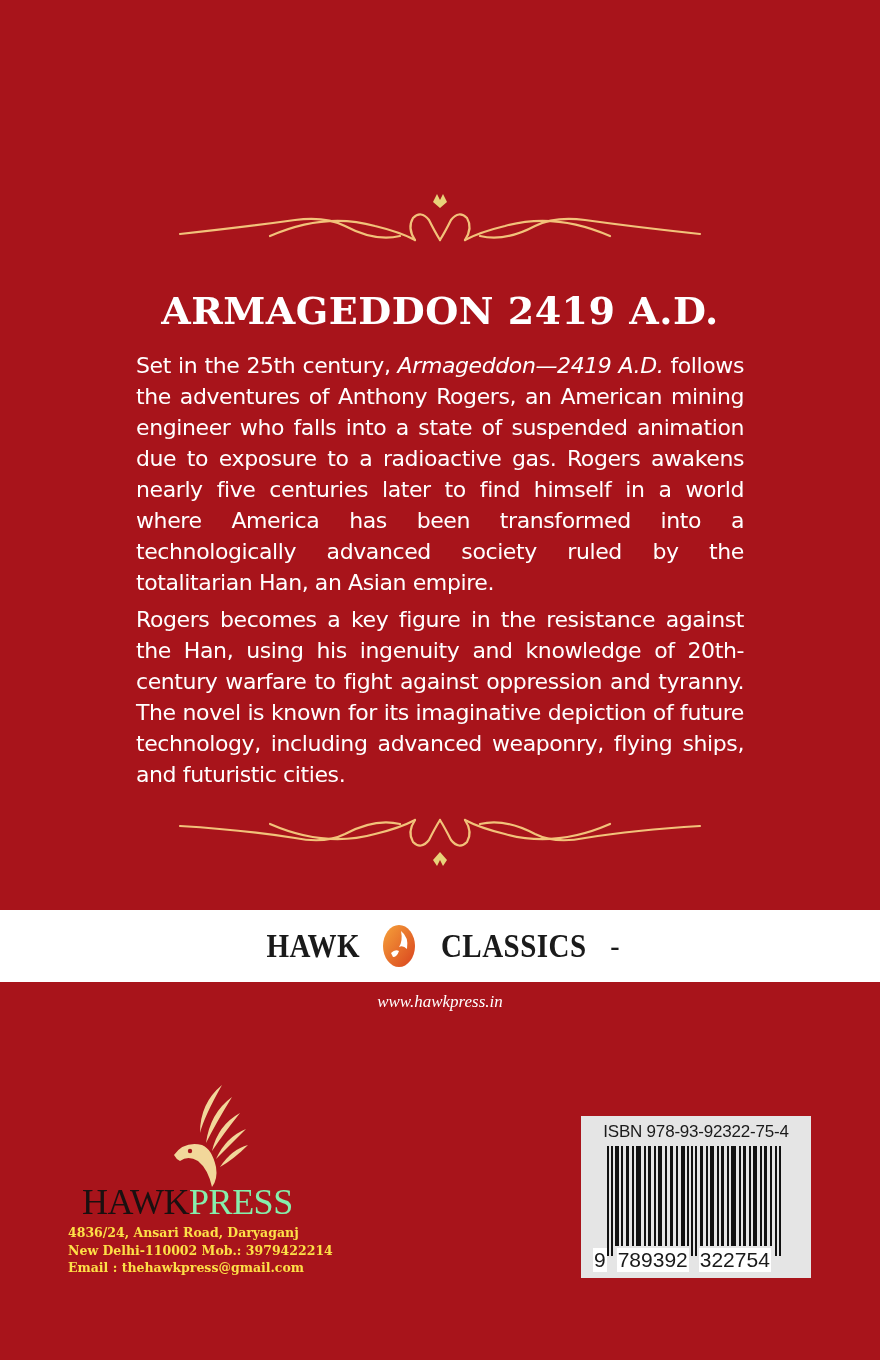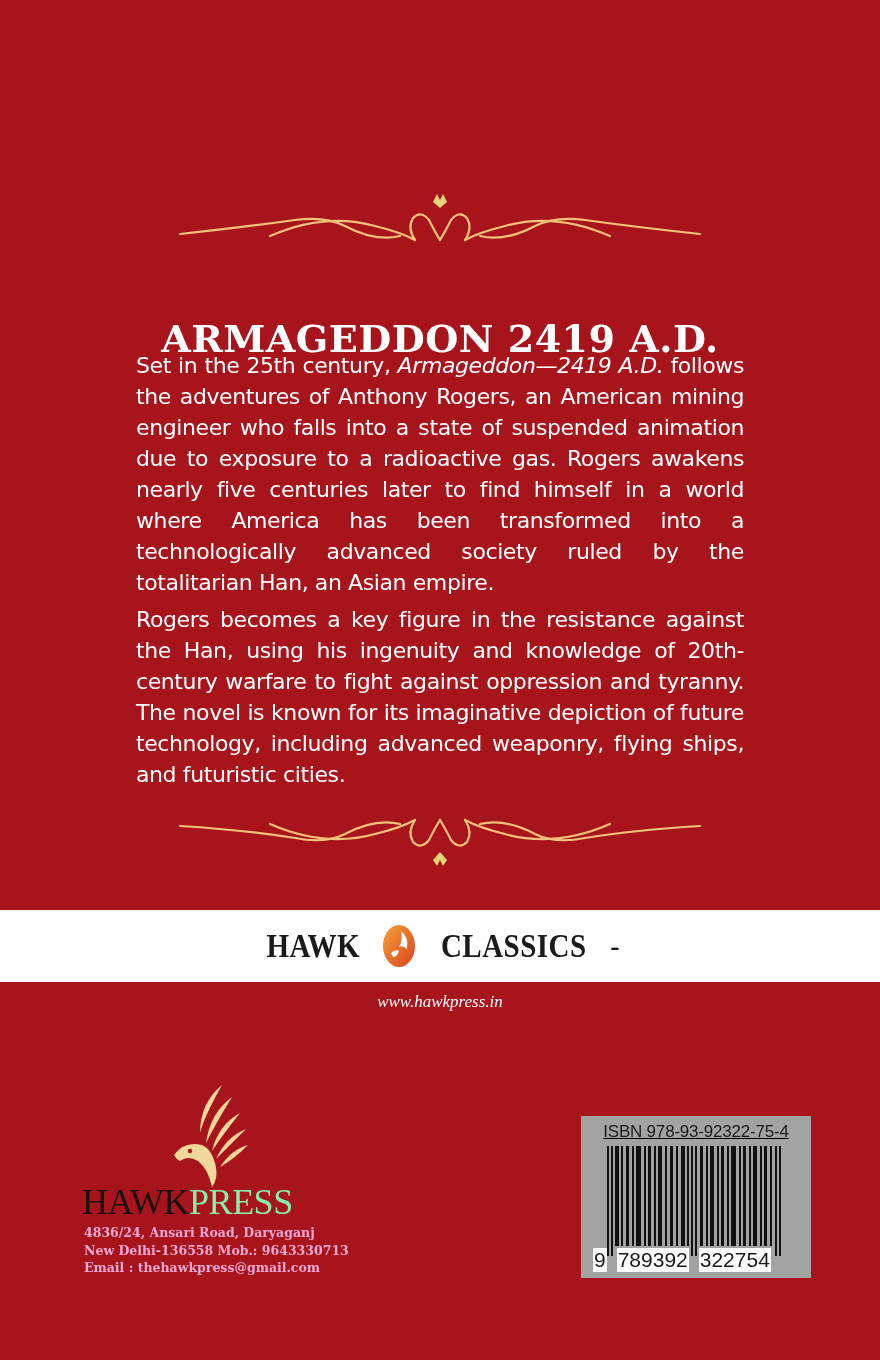--- a/index.html
+++ b/index.html
@@ -6,21 +6,21 @@
   html, body { width: 880px; height: 1360px; overflow: hidden; }
   body { background: #a8141b; position: relative; font-family: "Liberation Sans", sans-serif; }
 
   .flourish { position: absolute; left: 175px; width: 530px; height: 60px; }
   .flourish.top { top: 192px; }
   .flourish.bottom { top: 808px; }
 
   .title {
     position: absolute; top: 288px; left: 0; width: 880px; text-align: center;
     color: #ffffff; font-family: "DejaVu Serif", serif; font-weight: bold;
-    font-size: 38px; letter-spacing: 0.5px; margin-top: 28px;
+    font-size: 38px; letter-spacing: 0.5px;
   }
 
   .blurb {
     position: absolute; left: 136px; width: 608px; color: #ffffff;
     font-family: "DejaVu Sans", sans-serif; font-size: 22px; line-height: 31px;
     text-align: justify; letter-spacing: -0.4px;
   }
   .blurb.p1 { top: 350px; }
   .blurb.p2 { top: 604px; }
   .blurb i { font-style: italic; }
@@ -49,27 +49,27 @@
 
   .logo-bird { position: absolute; left: 160px; top: 1083px; width: 110px; height: 106px; }
   .logo-text {
     position: absolute; left: 82px; top: 1182px; font-family: "Liberation Serif", serif;
     font-size: 36px; letter-spacing: -0.5px; line-height: 40px;
   }
   .logo-text .h { color: #1a1010; }
   .logo-text .p { color: #86efac; }
 
   .address {
-    position: absolute; left: 84px; top: 1224px; color: #f9a8d4;
+    position: absolute; left: 68px; top: 1224px; color: #fde047;
     font-family: "DejaVu Serif", serif; font-weight: bold; font-size: 12.5px; line-height: 17.5px;
   }
 
   .barcode-box {
     position: absolute; left: 581px; top: 1116px; width: 230px; height: 162px;
-    background: #a3a3a3; padding: 6px 8px; text-decoration: underline;
+    background: #e5e5e5; padding: 6px 8px;
   }
   .isbn-top {
     font-family: "Liberation Sans", sans-serif; font-size: 17px; color: #1a1a1a;
     text-align: center; letter-spacing: -0.2px;
   }
   .bars { position: absolute; left: 12px; top: 30px; width: 200px; height: 110px; }
   .isbn-digits {
     position: absolute; left: 12px; top: 132px; width: 210px;
     font-family: "Liberation Sans", sans-serif; font-size: 21px; color: #1a1a1a;
     display: flex; gap: 10px; background: transparent;
@@ -138,21 +138,21 @@
     <path d="M14 72 Q24 58 42 62 Q52 66 56 84 Q58 96 52 104 Q48 86 38 78 Q28 72 20 78 Q16 76 14 72 Z"></path>
   </g>
   <circle cx="30" cy="68" r="2.2" fill="#a8141b"></circle>
 </svg>
 <div class="logo-text">
   <span class="h">HAWK</span><span class="p">PRESS</span>
 </div>
 
 <div class="address">
   <div>4836/24, Ansari Road, Daryaganj</div>
-  <div>New Delhi-136558 Mob.: 9643330713</div>
+  <div>New Delhi-110002 Mob.: 3979422214</div>
   <div>Email : thehawkpress@gmail.com</div>
 </div>
 
 <div class="barcode-box">
   <div class="isbn-top">ISBN 978-93-92322-75-4</div>
   <svg class="bars" viewBox="0 0 200 110" preserveAspectRatio="none">
     <g fill="#111">
       <rect x="14" y="0" width="2" height="110"></rect>
         <rect x="18" y="0" width="2" height="110"></rect>
       <rect x="22" y="0" width="4" height="100"></rect>

